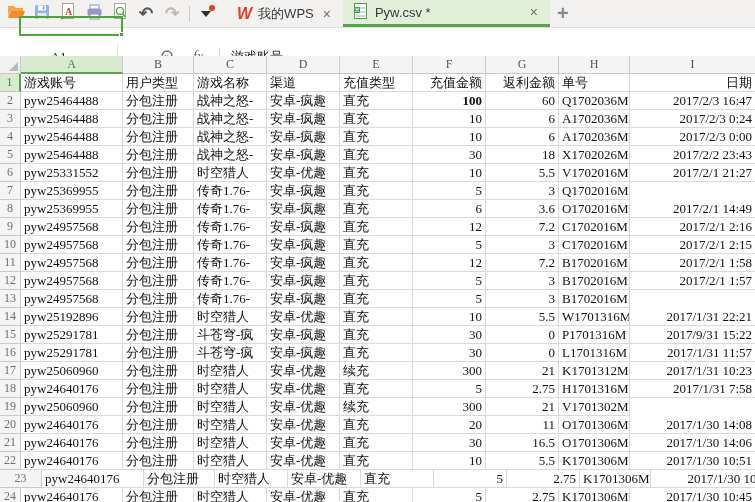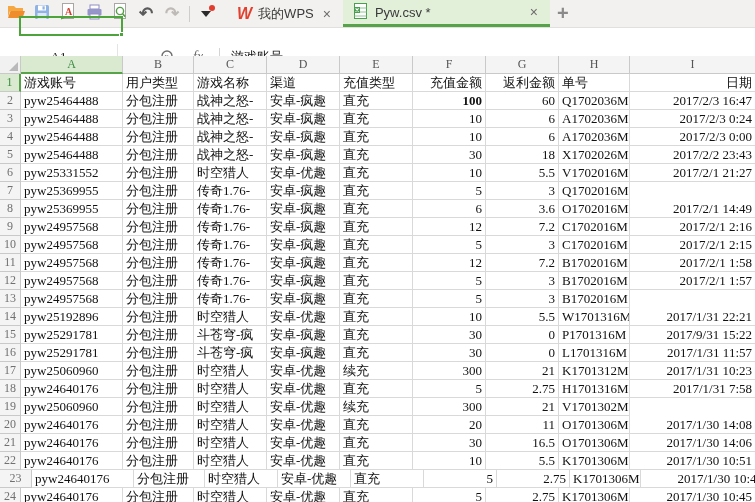--- a/index.html
+++ b/index.html
@@ -436,21 +436,21 @@
         <div class="gc " style="width: 71px;">分包注册</div>
         <div class="gc " style="width: 73px;">时空猎人</div>
         <div class="gc " style="width: 73px;">安卓-优趣</div>
         <div class="gc " style="width: 73px;">直充</div>
         <div class="gc num" style="width: 73px;">10</div>
         <div class="gc num" style="width: 73px;">5.5</div>
         <div class="gc " style="width: 71px;">K1701306M</div>
         <div class="gc num" style="width: 126px;">2017/1/30 10:51</div>
       </div>
       <div class="grow">
-        <div class="gc rhead" style="width: 32px;">23</div>
+        <div class="gc rhead" style="width: 42px;">23</div>
         <div class="gc " style="width: 102px;">pyw24640176</div>
         <div class="gc " style="width: 71px;">分包注册</div>
         <div class="gc " style="width: 73px;">时空猎人</div>
         <div class="gc " style="width: 73px;">安卓-优趣</div>
         <div class="gc " style="width: 73px;">直充</div>
         <div class="gc num" style="width: 73px;">5</div>
         <div class="gc num" style="width: 73px;">2.75</div>
         <div class="gc " style="width: 71px;">K1701306M</div>
         <div class="gc num" style="width: 126px;">2017/1/30 10:46</div>
       </div>

